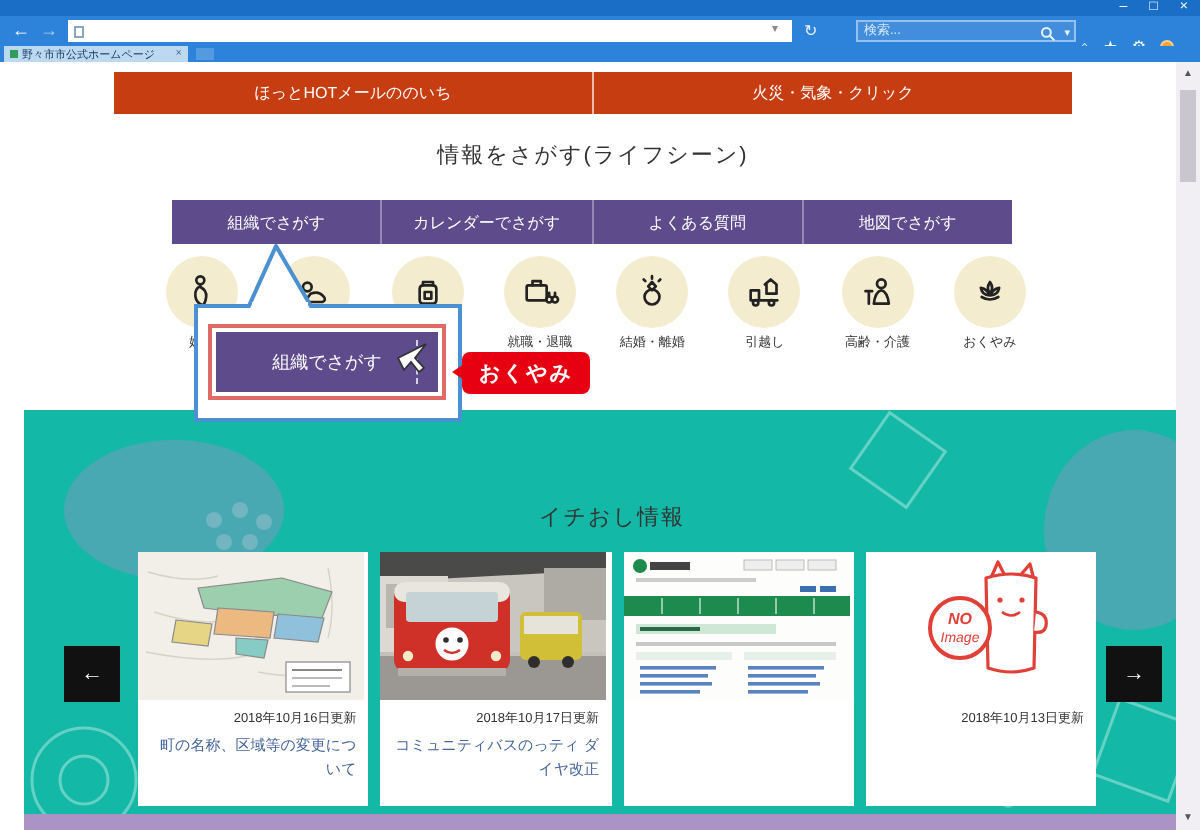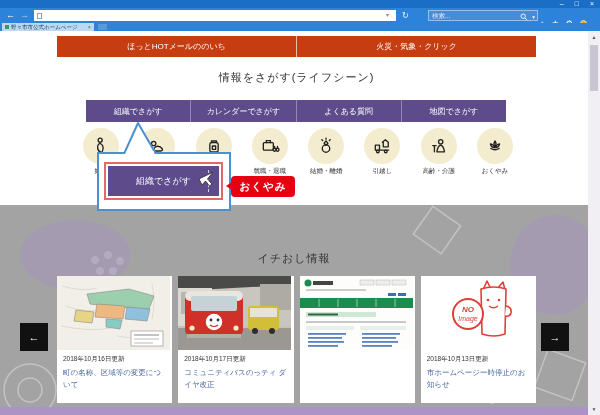--- a/index.html
+++ b/index.html
@@ -39,25 +39,25 @@
   .ls-heading { position:absolute; left:57px; top:39px; width:479px; text-align:center; font-size:11px; color:#333; letter-spacing:1px; }
   .purpletabs { position:absolute; left:86px; top:69px; width:420px; height:22px; display:flex; }
   .ptab { flex:1; background:#5d4b8c; color:#fff; font-size:8px; display:flex; align-items:center; justify-content:center; border-left:1px solid rgba(255,255,255,0.35); cursor:pointer; }
   .ptab:first-child { border-left:none; }
   .circles { position:absolute; left:78px; top:97px; width:440px; display:flex; justify-content:space-between; }
   .circle-item { width:46px; text-align:center; }
   .disc { width:36px; height:36px; border-radius:50%; background:#f4ecce; margin:0 auto; display:flex; align-items:center; justify-content:center; }
   .circle-label { font-size:6.5px; color:#333; margin-top:3px; white-space:nowrap; }
 
   
-  .lavender { position:absolute; left:0; top:174px; width:588px; height:210px; background:#a3a3a3; overflow:hidden; }
+  .lavender { position:absolute; left:12px; top:174px; width:588px; height:210px; background:#14b8a6; overflow:hidden; }
   .pattern { position:absolute; inset:0; pointer-events:none; }
   .feat-heading { position:absolute; left:0; top:46px; width:588px; text-align:center; font-size:11px; color:#333; letter-spacing:1px; }
   .cards { position:absolute; left:57px; top:71px; width:479px; display:flex; gap:6px; }
-  .card { flex:1; background:#fff; min-height:127px; cursor:pointer; }
+  .card { flex:1; background:#fff; min-height:127px; cursor:pointer;text-align:right; }
   .card-img { width:100%; height:74px; overflow:hidden; display:block; }
   .card-img svg { display:block; }
   .card-body { padding:3px 6px 6px 6px; }
   .card-date { font-size:6.5px; color:#333; margin:2px 0 3px 0; }
   .card-title { font-size:7.5px; color:#45649c; line-height:1.6; }
   .car-arrow { position:absolute; width:28px; height:28px; background:#111; color:#fff; font-size:11px; display:flex; align-items:center; justify-content:center; top:118px; cursor:pointer; }
   .car-arrow.prev { left:20px; }
   .car-arrow.next { left:541px; }
   .btnbar { position:absolute; left:180px; top:208px; width:232px; height:23px; display:flex; background:#efe3ad; }
   .bb { flex:1; display:flex; align-items:center; justify-content:center; gap:6px; font-size:7.5px; color:#333; cursor:pointer; }
@@ -381,21 +381,20 @@
               <circle cx="67" cy="24" r="1.3" fill="#e04038"></circle>
               <circle cx="78" cy="24" r="1.3" fill="#e04038"></circle>
               <path d="M68 30 q4.5 3.5 9 0" stroke="#e04038" stroke-width="1.3" fill="none"></path>
               <circle cx="47" cy="38" r="15" fill="#fff" stroke="#e04038" stroke-width="2"></circle>
               <text x="47" y="36" text-anchor="middle" font-size="8" font-style="italic" font-weight="bold" fill="#e04038">NO</text>
               <text x="47" y="45" text-anchor="middle" font-size="7" font-style="italic" fill="#e04038">Image</text>
             </svg>
           </span>
           <div class="card-body">
             <div class="card-date">2018年10月13日更新</div>
-            <div class="card-title">市ホームページ一時停止のお知らせ</div>
           </div>
         </div>
       </div>
 
       <div class="car-arrow prev">←</div>
       <div class="car-arrow next">→</div>
 
       <div class="btnbar">
         <div class="bb">
           

